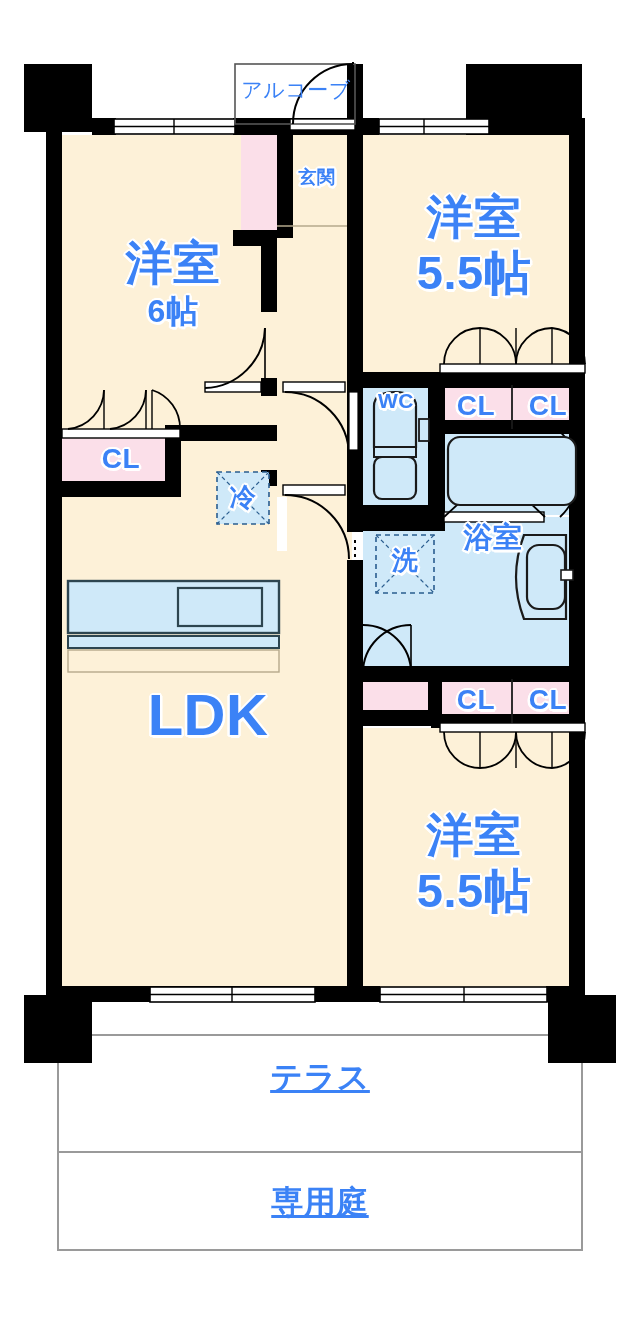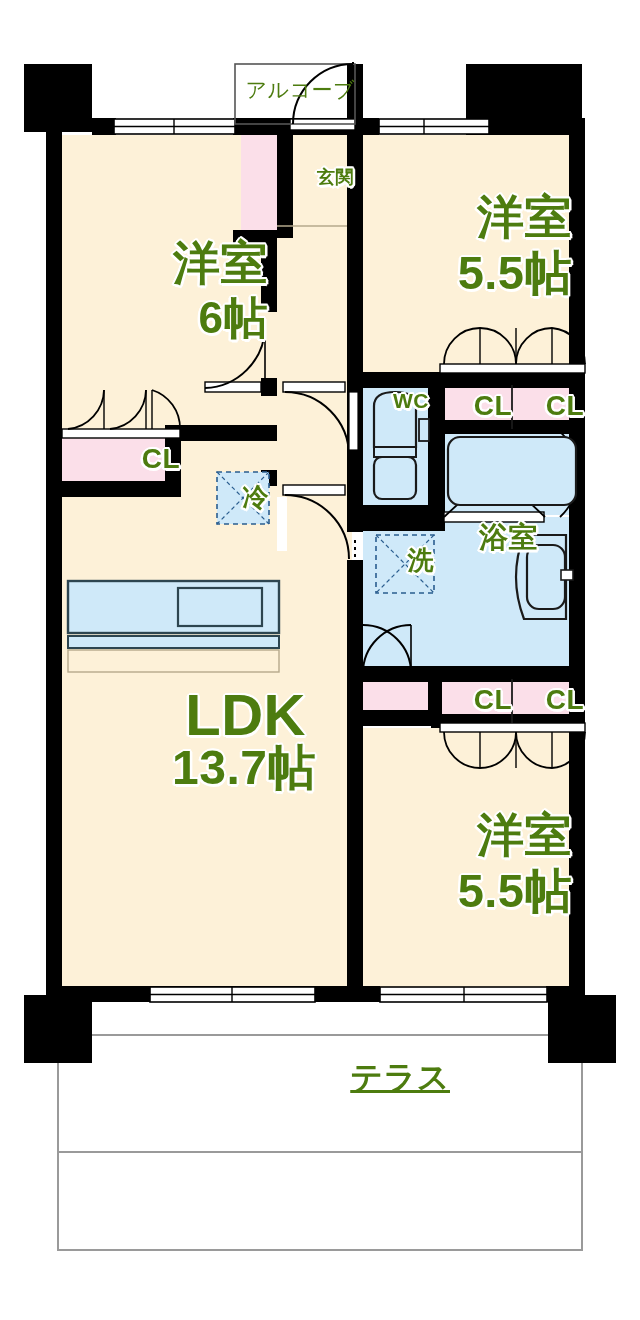--- a/index.html
+++ b/index.html
@@ -4,23 +4,23 @@
 <title>Floor Plan</title>
 <style>
   html,body{margin:0;padding:0;background:#ffffff;}
   body{
     font-family:"Liberation Sans","DejaVu Sans",sans-serif;
     width:640px;height:1320px;position:relative;overflow:hidden;
   }
   #plan{position:absolute;left:0;top:0;width:640px;height:1320px;}
   .lbl{
     position:absolute;
-    color:#4d7c0f;
+    color:#3b82f6;
     font-weight:bold;
-    text-align:right;
+    text-align:center;
     white-space:pre;
     line-height:1.08;
     letter-spacing:0.5px;
     -webkit-text-stroke:0px;
     text-shadow:
        2px 0 0 #fff, -2px 0 0 #fff, 0 2px 0 #fff, 0 -2px 0 #fff,
        1.5px 1.5px 0 #fff, -1.5px 1.5px 0 #fff, 1.5px -1.5px 0 #fff, -1.5px -1.5px 0 #fff,
        2.5px 1px 0 #fff, -2.5px 1px 0 #fff, 1px 2.5px 0 #fff, 1px -2.5px 0 #fff;
     pointer-events:none;
   }
@@ -304,33 +304,32 @@
 
 
 
 <div class="lbl thin" style="left:237px;top:79px;width:118px;font-size:21px;">アルコーブ</div>
 
 
 <div class="lbl" style="left:280px;top:168px;width:74px;font-size:18px;">玄関</div>
 
 
 <div class="lbl" style="left:78px;top:238px;width:190px;font-size:47px;">洋室</div>
-<div class="lbl" style="left:78px;top:294px;width:190px;font-size:44px;">6帖</div>
+<div class="lbl" style="left:78px;top:294px;width:190px;font-size:32px;">6帖</div>
 
 
 <div class="lbl" style="left:376px;top:192px;width:196px;font-size:47px;">洋室</div>
 <div class="lbl" style="left:376px;top:248px;width:196px;font-size:47px;">5.5帖</div>
 
 
 <div class="lbl" style="left:376px;top:810px;width:196px;font-size:47px;">洋室</div>
 <div class="lbl" style="left:376px;top:866px;width:196px;font-size:47px;">5.5帖</div>
 
 
 <div class="lbl" style="left:110px;top:684px;width:196px;font-size:58px;">LDK</div>
-<div class="lbl" style="left:100px;top:742px;width:216px;font-size:48px;">13.7帖</div>
 
 
 <div class="lbl" style="left:363px;top:390px;width:66px;font-size:21px;">WC</div>
 
 
 <div class="lbl" style="left:448px;top:522px;width:90px;font-size:29px;">浴室</div>
 
 
 
 
@@ -343,14 +342,15 @@
 <div class="lbl" style="left:62px;top:444px;width:118px;font-size:28px;">CL</div>
 <div class="lbl" style="left:440px;top:391px;width:72px;font-size:28px;">CL</div>
 <div class="lbl" style="left:512px;top:391px;width:72px;font-size:28px;">CL</div>
 <div class="lbl" style="left:440px;top:685px;width:72px;font-size:28px;">CL</div>
 <div class="lbl" style="left:512px;top:685px;width:72px;font-size:28px;">CL</div>
 
 
 <div class="lbl nohalo" style="left:190px;top:1060px;width:260px;font-size:32px;">テラス</div>
 
 
+<div class="lbl nohalo" style="left:190px;top:1185px;width:260px;font-size:32px;">専用庭</div>
 
 </div>
 
 </body></html>

